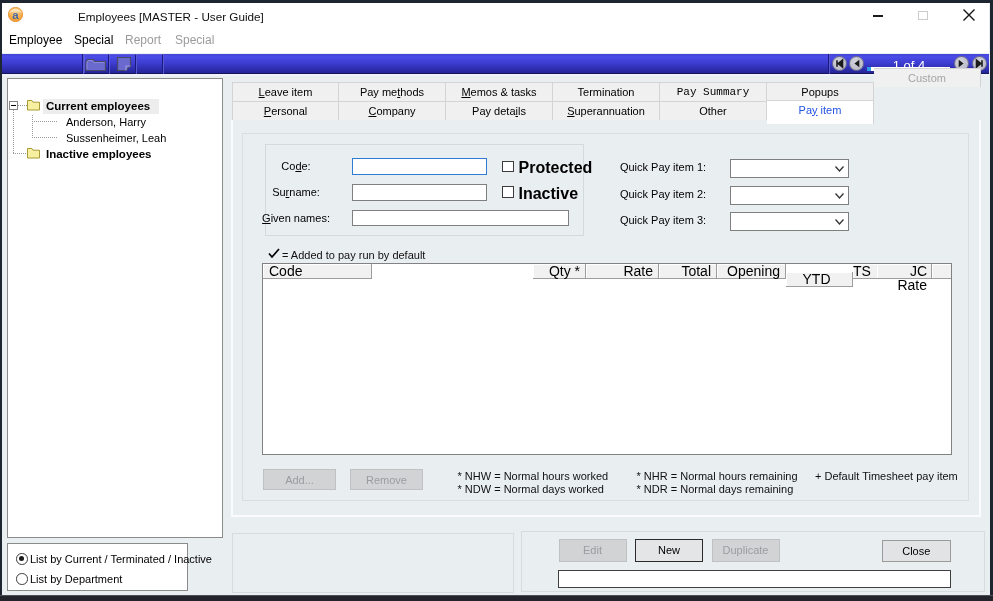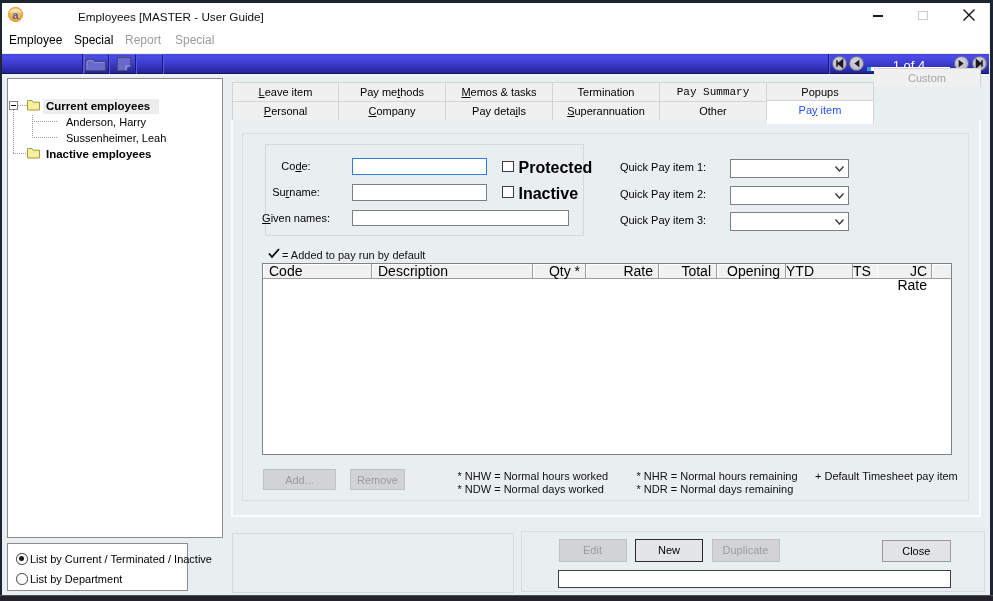--- a/index.html
+++ b/index.html
@@ -234,33 +234,32 @@
     </svg>
   </div>
 
 <svg class="abs" style="left:268px; top:248px;" width="12" height="11" viewBox="0 0 12 11">
     <path d="M1,5.5 L4,9 L11,1" fill="none" stroke="#000" stroke-width="1.7"></path>
   </svg>
 <div class="legend" style="left:282px; top:249px;">= Added to pay run by default</div>
 
 <div class="abs" id="ptable">
   <div class="th" style="left:0; width:109px; padding-left:6px;">Code</div>
-  <div class="th" style="left:109px; width:161px; padding-left:6px;">Description</div>
   <div class="th" style="left:270px; width:53px; text-align:right; padding-right:5px;">Qty *</div>
   <div class="th" style="left:323px; width:73px; text-align:right; padding-right:5px;">Rate</div>
   <div class="th" style="left:396px; width:58px; text-align:right; padding-right:5px;">Total</div>
   <div class="th" style="left:454px; width:69px; text-align:right; padding-right:5px;">Opening</div>
-  <div class="th" style="left:523px; width:67px; text-align:left; padding-right:5px;">YTD</div>
+  <div class="th" style="left:523px; width:67px; text-align:center; padding-right:5px;margin-top:8px;">YTD</div>
   <div class="th" style="left:590px; width:36px; text-align:left;">TS</div>
   <div class="th" style="left:614px; width:55px; text-align:right; padding-right:4px;">JC Rate</div>
   <div class="th" style="left:669px; width:19px; border-right:none;"></div>
 </div>
 
 <div class="btn btn-dis" style="left:263px; top:468.5px; width:73px; height:21.5px; line-height:20px;">Add...</div>
-<div class="btn btn-dis" style="left:350px; top:468.5px; width:55px; height:21.5px; line-height:20px;">Remove</div>
+<div class="btn btn-dis" style="left:350px; top:468.5px; width:73px; height:21.5px; line-height:20px;">Remove</div>
 <div class="legend" style="left:457.5px; top:470px;">* NHW = Normal hours worked<br>* NDW = Normal days worked</div>
 <div class="legend" style="left:636.5px; top:470px;">* NHR = Normal hours remaining<br>* NDR = Normal days remaining</div>
 <div class="legend" style="left:815px; top:470px;">+ Default Timesheet pay item</div>
 
 <div class="abs" id="bot-left"></div>
 <div class="abs" id="bot-right"></div>
 <div class="btn btn-dis" style="left:558.5px; top:539px; width:68px; height:23px; line-height:21.5px;">Edit</div>
 <div class="btn btn-en" style="left:635px; top:539px; width:68px; height:23px; line-height:21.5px;">New</div>
 <div class="btn btn-dis" style="left:711.5px; top:539px; width:68px; height:23px; line-height:21.5px;">Duplicate</div>
 <div class="btn" style="left:881.5px; top:540px; width:69.5px; height:22px; line-height:20px; background:#e2e3e5; border:1px solid #9a9a9a; color:#000;">Close</div>

